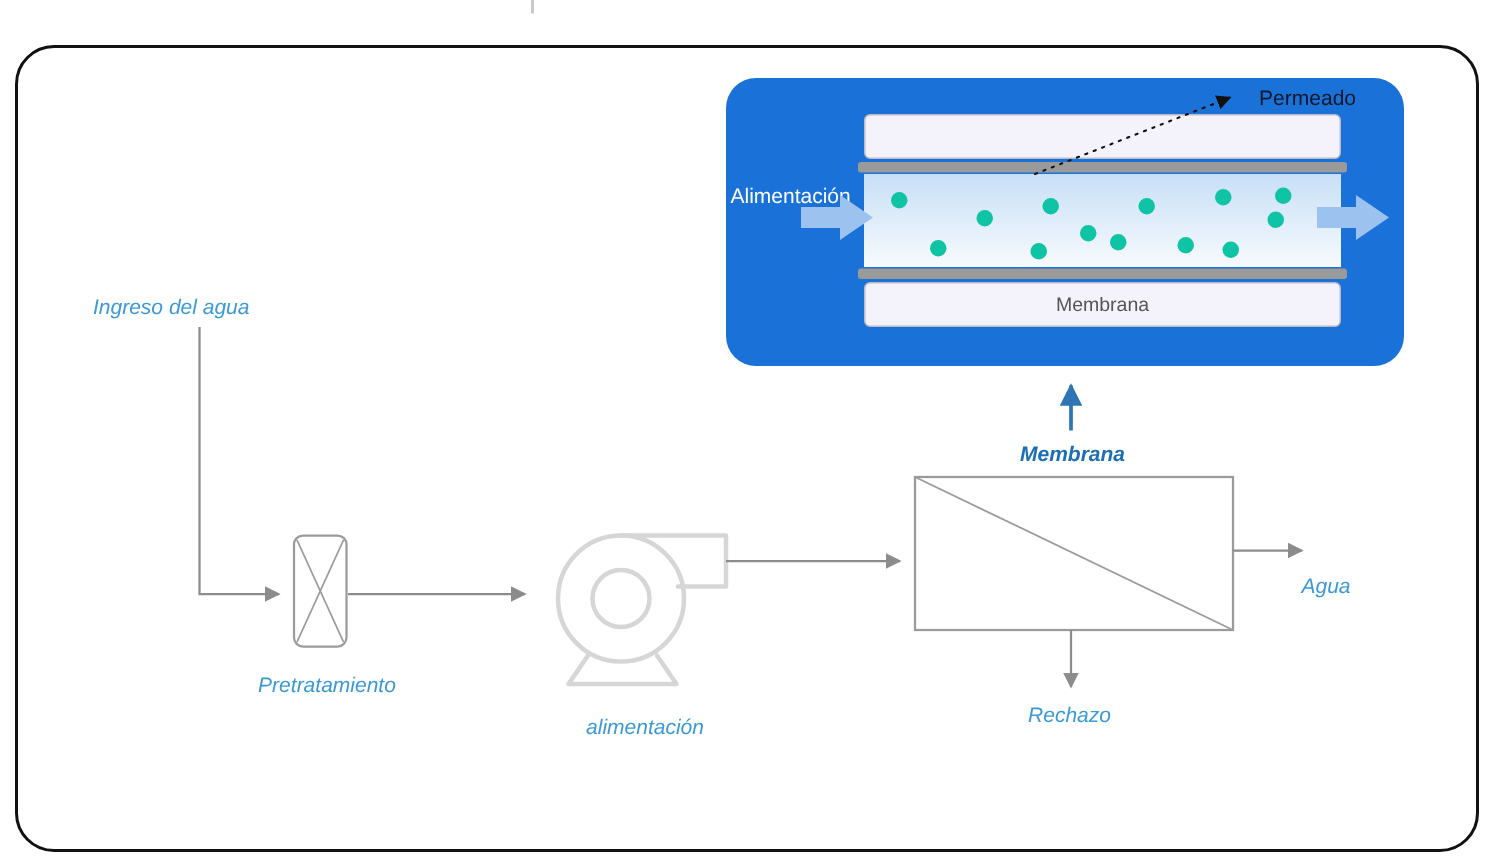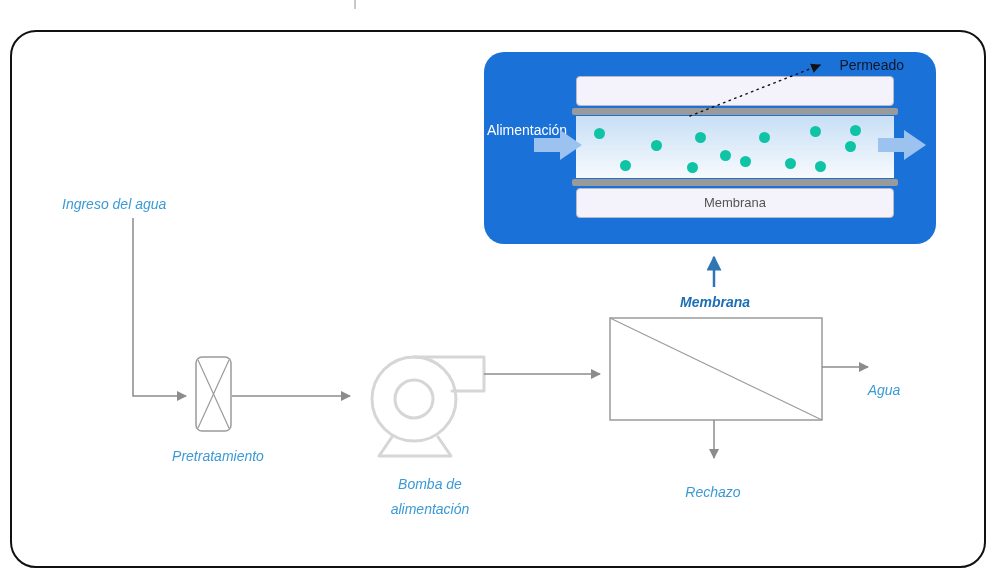--- a/index.html
+++ b/index.html
@@ -109,31 +109,30 @@
   <path class="flow-line" d="M822 367 L868 367" marker-end="url(#mGray)"></path>
 
   <path class="flow-line" d="M714 420 L714 458" marker-end="url(#mGray)"></path>
 </svg>
 
 <div class="abs flow-label" style="left:62px;top:192px;">Ingreso del agua</div>
 
 <div class="abs flow-label centered" style="left:148px;top:444px;width:140px;">Pretratamiento</div>
 
 <div class="abs flow-label centered" style="left:360px;top:472px;width:140px;">
-  <div>Bomba de</div>
   <div>alimentación</div>
 </div>
 
 <div class="abs flow-label centered" id="membrane-title" style="left:640px;top:290px;width:150px;">Membrana</div>
 
 <div class="abs flow-label centered" style="left:824px;top:378px;width:120px;">
   <div>Agua</div>
 </div>
 
-<div class="abs flow-label centered" style="left:653px;top:480px;width:120px;">Rechazo</div>
+<div class="abs flow-label centered" style="left:653px;top:464px;width:120px;">Rechazo</div>
 
 <div class="abs" id="inset">
   <div class="abs" id="permeate-label">Permeado</div>
   <div class="abs" id="feed-label">Alimentación</div>
 
   <div class="abs plate" style="top:24px;"></div>
   <div class="abs strip" style="top:56px;"></div>
 
   <div class="abs" id="feed-channel">
       <div class="particle" style="left: 18px; top: 12px;"></div>

